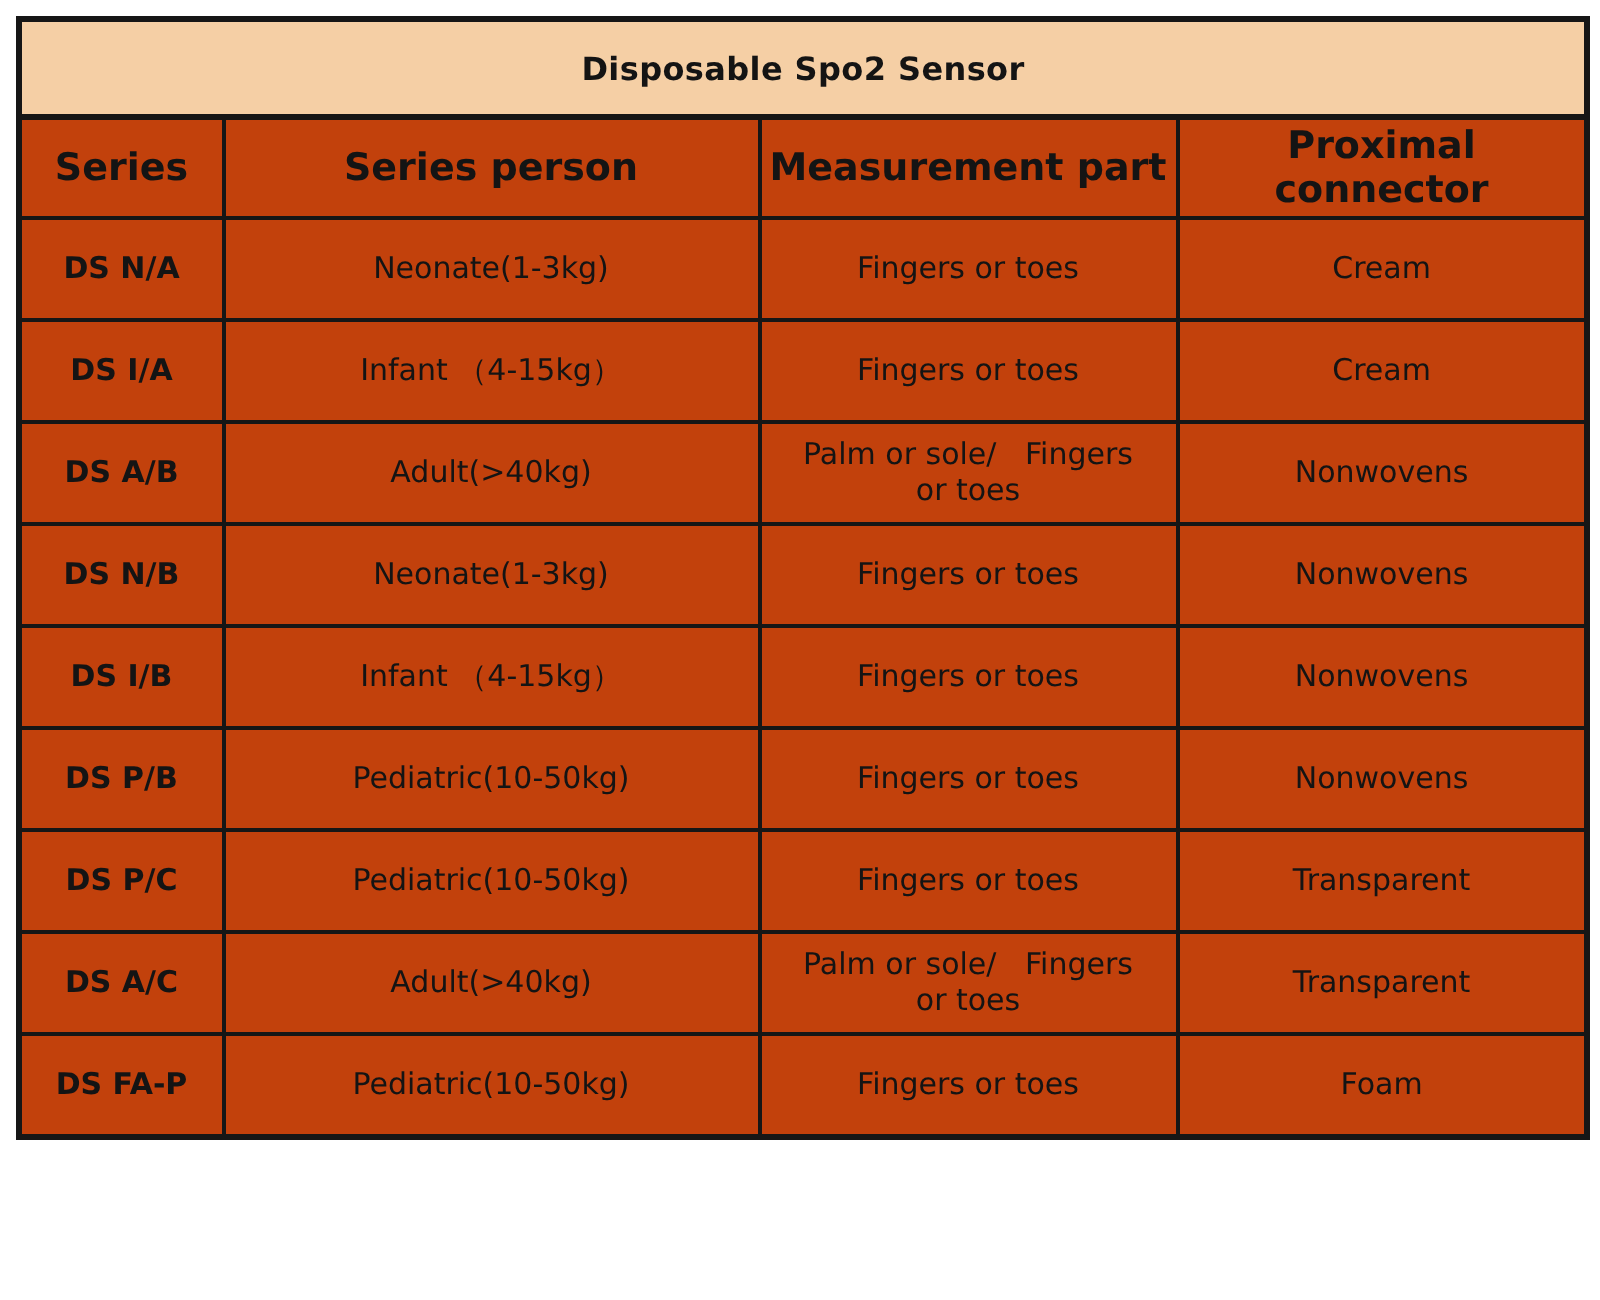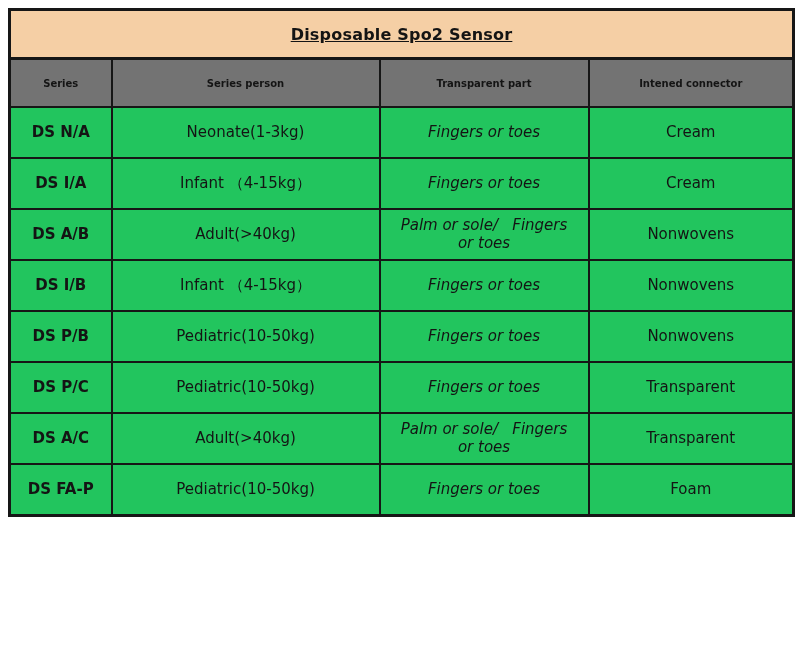--- a/index.html
+++ b/index.html
@@ -34,83 +34,87 @@
     padding: 2px 4px;
     overflow: hidden;
   }
   tr.title-row th {
     background: #f5cfa5;
     font-size: 16px;
     font-weight: bold;
     height: 42px;
     border-bottom-width: 3px;
     letter-spacing: 0.2px;
-    text-decoration: underline;
   }
   tr.colhead-row th {
-    background: #737373;
-    font-size: 10px;
+    background: #c2410c;
+    font-size: 19px;
     font-weight: bold;
     height: 42px;
   }
   tbody td {
-    background: #22c55e;
+    background: #c2410c;
     font-size: 15px;
     height: 45px;
     line-height: 1.15;
   }
   td.cell-series {
     font-weight: bold;
     font-size: 15px;
   }
   td.cell-part {
     white-space: pre-wrap;
-    font-style: italic;
   }
 </style>
 </head>
 <body>
 
 <div class="table-wrap">
   <table class="spec-table">
     <colgroup>
       <col style="width:102px">
       <col style="width:268px">
       <col style="width:209px">
       <col style="width:205px">
     </colgroup>
     <thead>
       <tr class="title-row">
         <th colspan="4">Disposable Spo2 Sensor</th>
       </tr>
       <tr class="colhead-row">
         <th>Series</th>
         <th>Series person</th>
-        <th>Transparent part</th>
-        <th>Intened connector</th>
+        <th>Measurement part</th>
+        <th>Proximal connector</th>
       </tr>
     </thead>
     <tbody>
       <tr>
         <td class="cell-series">DS N/A</td>
         <td class="cell-person">Neonate(1-3kg)</td>
         <td class="cell-part">Fingers or toes</td>
         <td class="cell-connector">Cream</td>
       </tr>
       <tr>
         <td class="cell-series">DS I/A</td>
         <td class="cell-person">Infant （4-15kg）</td>
         <td class="cell-part">Fingers or toes</td>
         <td class="cell-connector">Cream</td>
       </tr>
       <tr>
         <td class="cell-series">DS A/B</td>
         <td class="cell-person">Adult(&gt;40kg)</td>
         <td class="cell-part">Palm or sole/   Fingers
 or toes</td>
+        <td class="cell-connector">Nonwovens</td>
+      </tr>
+      <tr>
+        <td class="cell-series">DS N/B</td>
+        <td class="cell-person">Neonate(1-3kg)</td>
+        <td class="cell-part">Fingers or toes</td>
         <td class="cell-connector">Nonwovens</td>
       </tr>
       <tr>
         <td class="cell-series">DS I/B</td>
         <td class="cell-person">Infant （4-15kg）</td>
         <td class="cell-part">Fingers or toes</td>
         <td class="cell-connector">Nonwovens</td>
       </tr>
       <tr>
         <td class="cell-series">DS P/B</td>

